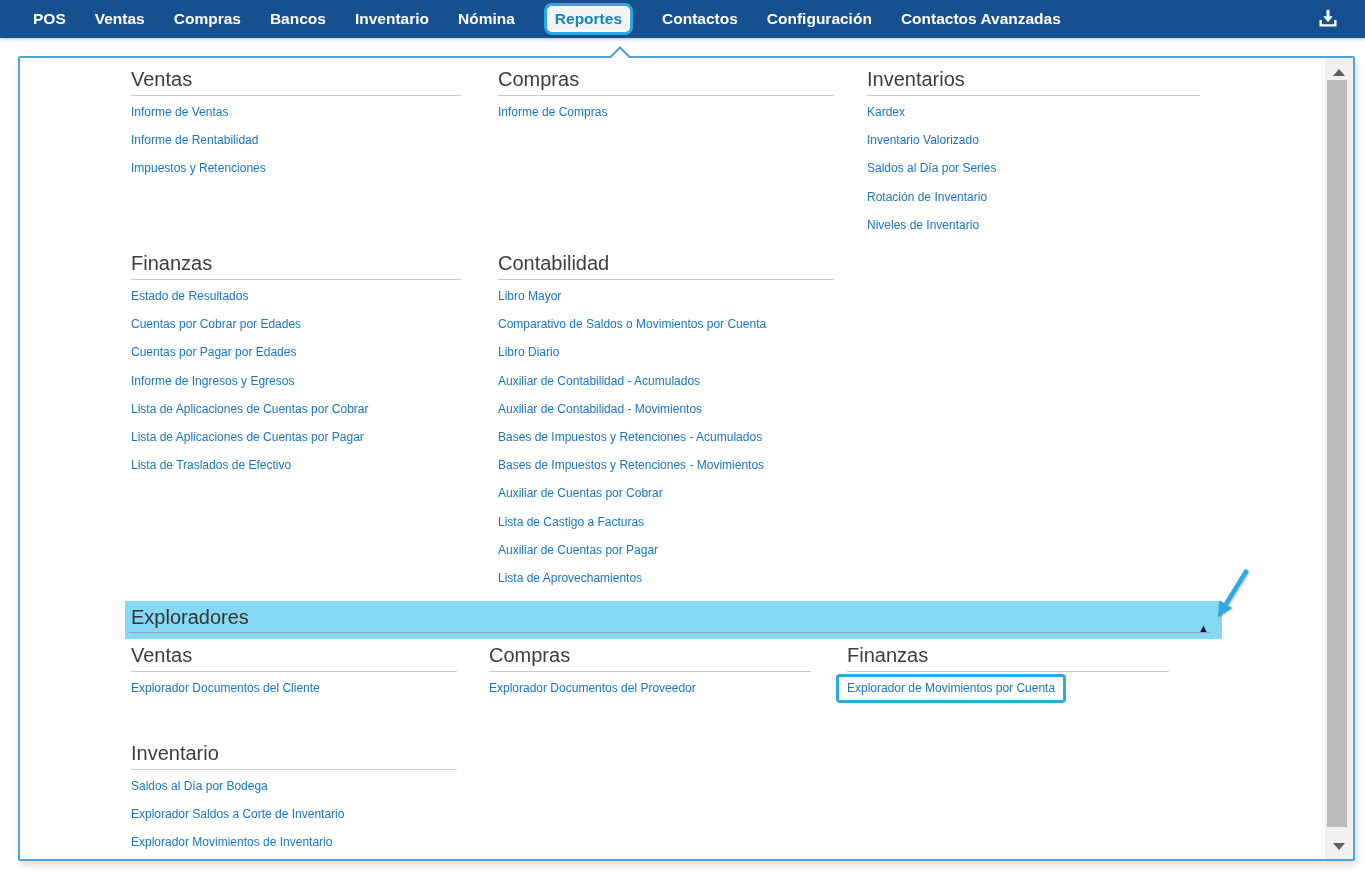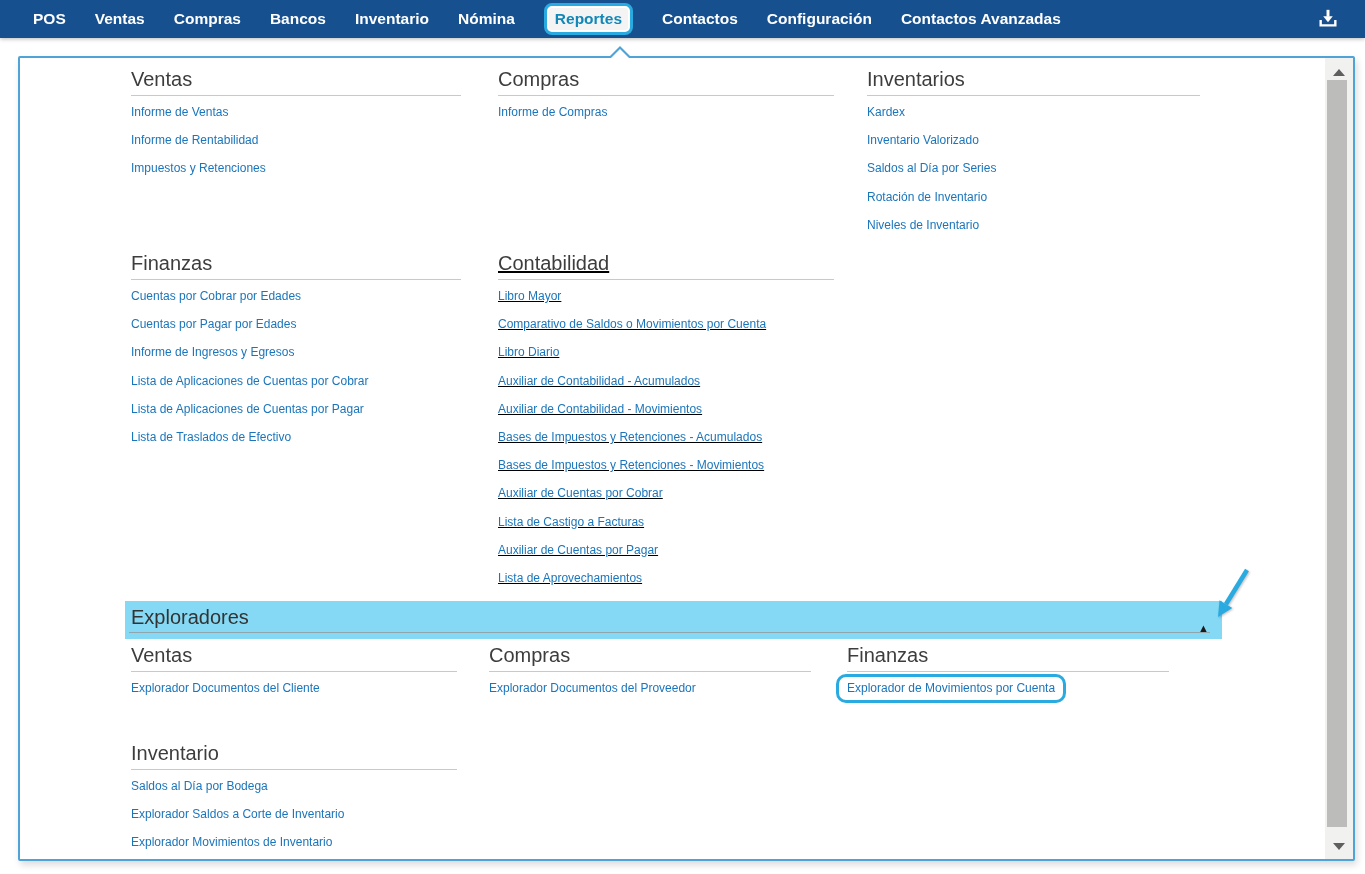--- a/index.html
+++ b/index.html
@@ -36,21 +36,21 @@
     border-left:9px solid transparent; border-right:9px solid transparent;
     border-bottom:9px solid #ffffff;}
 
   .section{position:absolute;}
   .sec-title{font-size:20px; color:var(--section-title); line-height:24px;
     padding-bottom:4px; border-bottom:1px solid #c9c9c9; white-space:nowrap;}
   .sec-links{margin-top:2px;}
   .menu-link{display:block; color:var(--link); font-size:12px; line-height:28.2px;
     white-space:nowrap; cursor:pointer; text-decoration:none;}
   .boxed{display:inline-block; line-height:21px; border:3px solid var(--annotation-cyan);
-    border-radius:10px; padding:1px 8px; margin-left:-11px;}
+    border-radius:4px; padding:1px 8px; margin-left:-11px;}
 
   .band{position:absolute; left:105px; top:543px; width:1097px; height:38px;
     background:var(--band-bg); cursor:pointer;}
   .band-title{position:absolute; left:6px; top:5px; font-size:20px; color:#333333;}
   .band-underline{position:absolute; left:4px; right:12px; bottom:6px;
     border-bottom:1px solid #8fa6ad;}
   .band-collapse{position:absolute; right:13px; bottom:5px; font-size:11px;
     color:#1a1a1a; line-height:11px; cursor:pointer;}
 
   .annot-arrow{position:absolute; left:1170px; top:495px;
@@ -118,29 +118,30 @@
           <span class="menu-link">Kardex</span>
           <span class="menu-link">Inventario Valorizado</span>
           <span class="menu-link">Saldos al Día por Series</span>
           <span class="menu-link">Rotación de Inventario</span>
           <span class="menu-link">Niveles de Inventario</span>
         </div>
       </div>
       <div class="section" style="left: 111px; top: 193px; width: 330px;">
         <div class="sec-title">Finanzas</div>
         <div class="sec-links">
+          <span class="menu-link">Estado de Resultados</span>
           <span class="menu-link">Cuentas por Cobrar por Edades</span>
           <span class="menu-link">Cuentas por Pagar por Edades</span>
           <span class="menu-link">Informe de Ingresos y Egresos</span>
           <span class="menu-link">Lista de Aplicaciones de Cuentas por Cobrar</span>
           <span class="menu-link">Lista de Aplicaciones de Cuentas por Pagar</span>
           <span class="menu-link">Lista de Traslados de Efectivo</span>
         </div>
       </div>
-      <div class="section" style="left: 478px; top: 193px; width: 336px; text-decoration: underline;">
+      <div class="section" style="left: 478px; top: 193px; width: 336px;">
         <div class="sec-title">Contabilidad</div>
         <div class="sec-links">
           <span class="menu-link">Libro Mayor</span>
           <span class="menu-link">Comparativo de Saldos o Movimientos por Cuenta</span>
           <span class="menu-link">Libro Diario</span>
           <span class="menu-link">Auxiliar de Contabilidad - Acumulados</span>
           <span class="menu-link">Auxiliar de Contabilidad - Movimientos</span>
           <span class="menu-link">Bases de Impuestos y Retenciones - Acumulados</span>
           <span class="menu-link">Bases de Impuestos y Retenciones - Movimientos</span>
           <span class="menu-link">Auxiliar de Cuentas por Cobrar</span>

